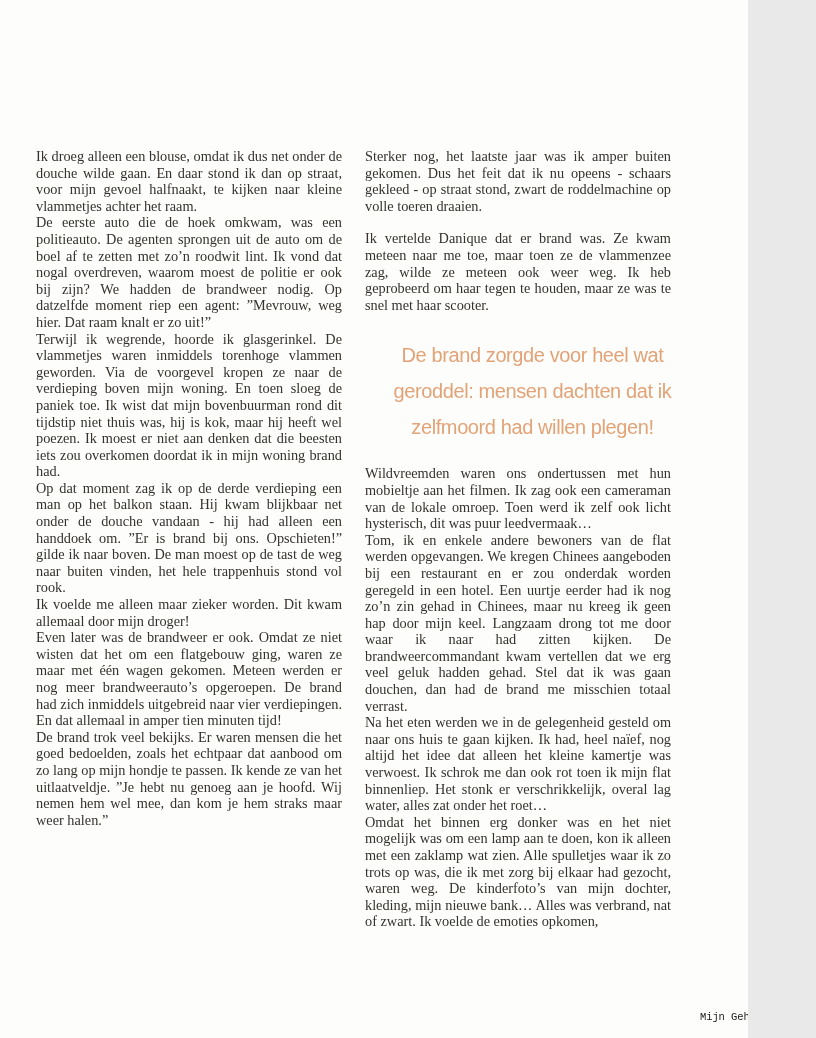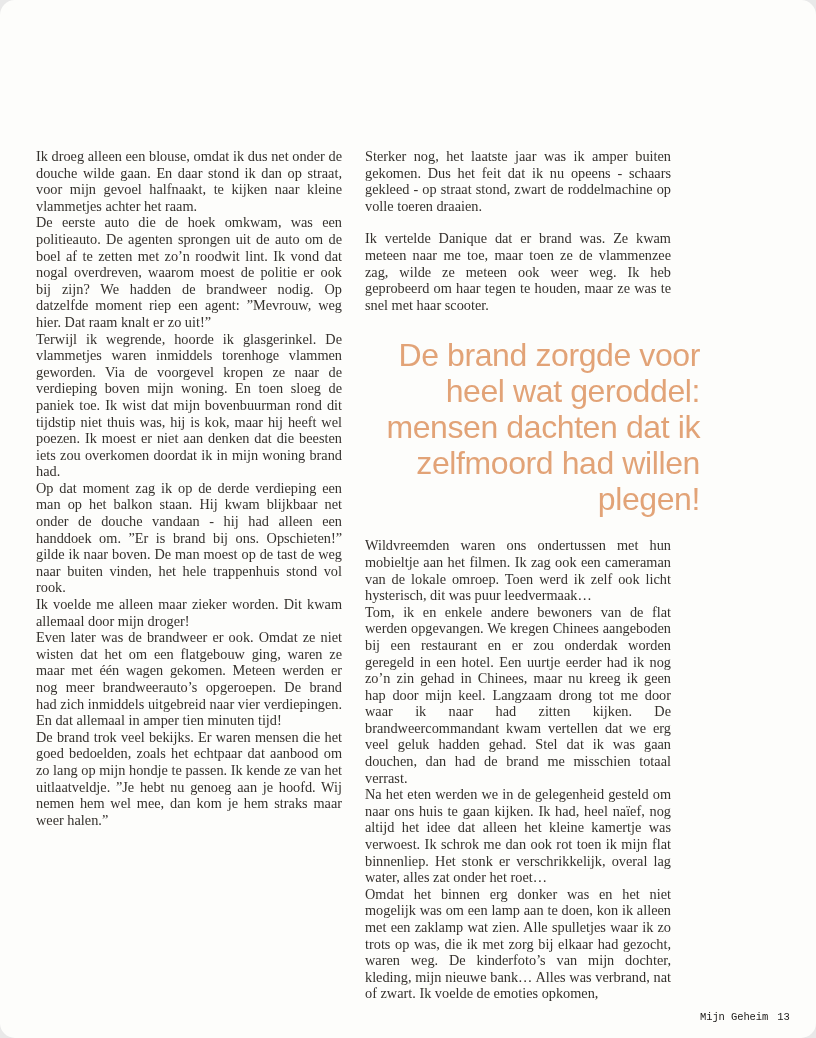--- a/index.html
+++ b/index.html
@@ -2,49 +2,48 @@
 <html><head>
 <meta charset="utf-8">
 <style>
   html, body {
     margin: 0;
     padding: 0;
     background: #e9e9e9;
   }
   .page {
     position: relative;
-    width: 816px;
+    width: 748px;
     height: 1038px;
     background: #fdfdfb;
     overflow: hidden;
     font-family: "Liberation Serif", serif;
-    border-radius: 15px;
   }
   .col {
     position: absolute;
     top: 148px;
     width: 306px;
     color: #35312d;
     font-size: 14.3px;
     line-height: 16.6px;
     text-align: justify;
   }
   .col-left  { left: 36px; }
   .col-right { left: 365px; }
   .col p {
     margin: 0;
     padding: 0;
   }
   .para-gap { height: 16px; }
   .pull-quote {
     font-family: "Liberation Sans", sans-serif;
-    font-size: 32px;
+    font-size: 20px;
     line-height: 36px;
     letter-spacing: -0.4px;
-    text-align: right;
+    text-align: center;
     margin: 24px 0 20px 0;
     width: 335px;
   }
   .footer {
     position: absolute;
     top: 1011px;
     left: 700px;
     font-family: Liberation Mono, monospace;
     font-size: 10.5px;
     line-height: 12px;

